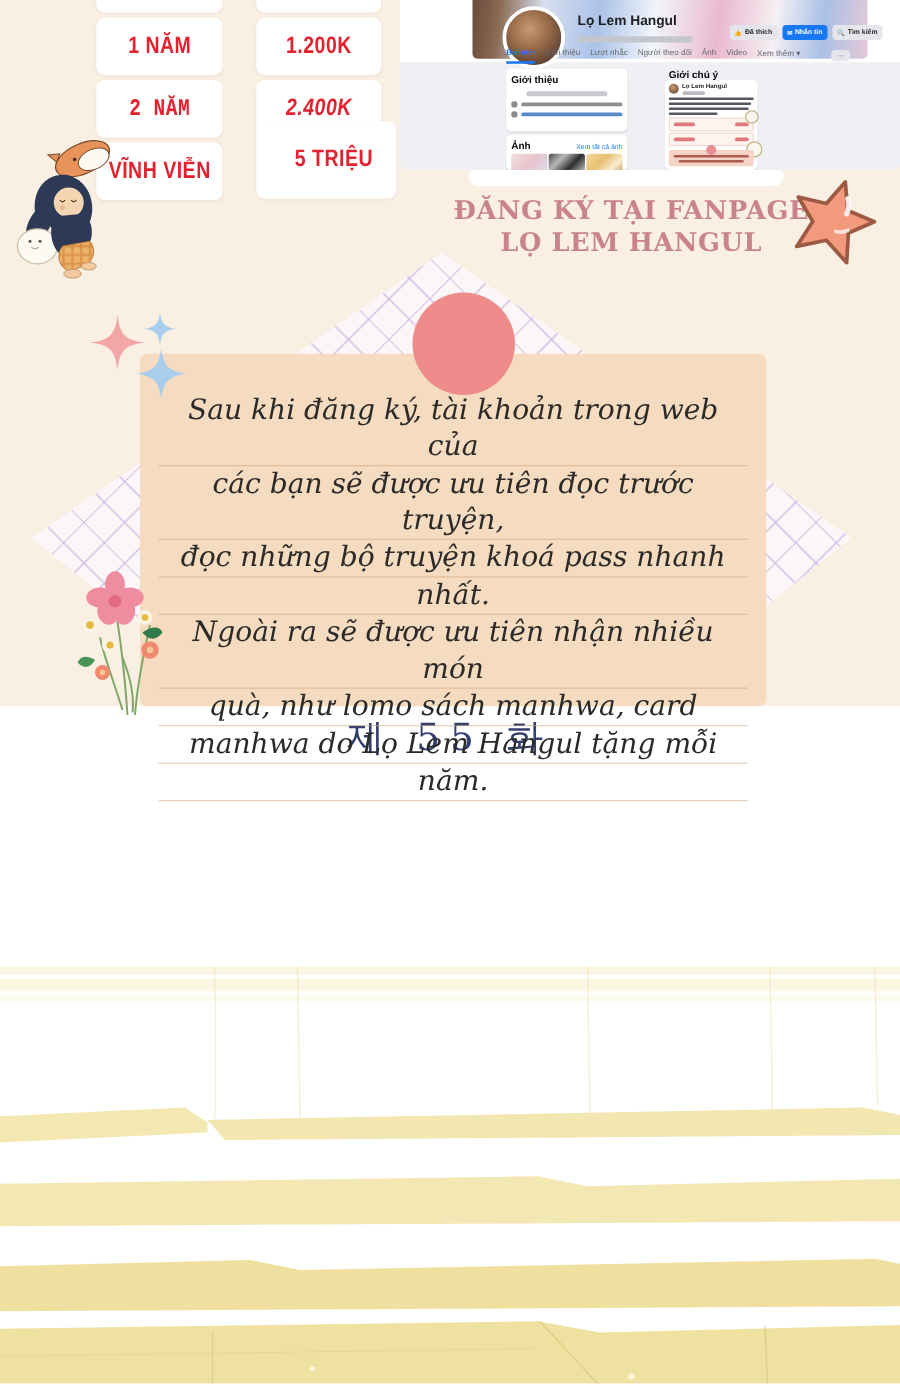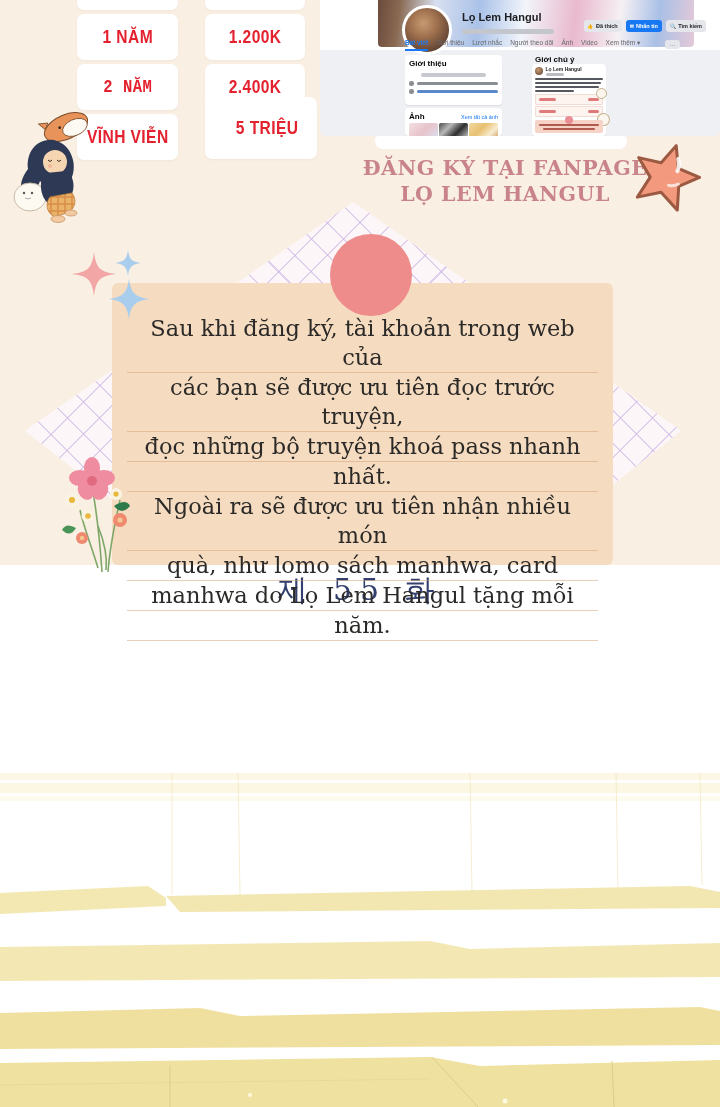--- a/index.html
+++ b/index.html
@@ -60,21 +60,21 @@
       repeating-linear-gradient(45deg, rgba(203,183,226,.6) 0 1.5px, transparent 1.5px 23px),
       repeating-linear-gradient(-45deg, rgba(203,183,226,.6) 0 1.5px, transparent 1.5px 23px),
       #fdf6f9;
     clip-path:polygon(49% 0%, 97% 63%, 72% 100%, 26% 100%, 1% 63%);}
 
   .pink-circle{left:330px;top:234px;width:82px;height:82px;border-radius:50%;background:#ee8b8b;}
 
   
   .benefit-box{left:112px;top:283px;width:501px;height:282px;background:#f5dbbf;border-radius:6px;box-sizing:border-box;padding-top:31px;}
   .benefit-line{width:94%;margin:0 auto;text-align:center;font-family:"DejaVu Serif",serif;font-size:22.5px;
-                line-height:29px;color:#2b2a28;border-bottom:1px solid rgba(210,160,115,.5);}
+                line-height:29px;color:#2b2a28;border-bottom:1px solid rgba(210,160,115,.5);font-style:italic;}
 
   
   .white-zone{left:0;top:565px;width:720px;height:542px;background:#ffffff;}
   .chapter{left:0;top:570px;width:720px;text-align:center;font-family:"DejaVu Serif",serif;
            font-size:30px;color:#33406f;letter-spacing:8px;}
   .comic{left:0;top:765px;}
 </style>
 </head>
 <body>
 
@@ -87,21 +87,21 @@
     <div class="price-box" style="left:77px;top:14px;width:101px;height:46px;">
       <span class="price-text">1 NĂM</span>
       </div>
     <div class="price-box" style="left:205px;top:14px;width:100px;height:46px;">
       <span class="price-text">1.200K</span>
       </div>
 
     <div class="price-box" style="left:77px;top:64px;width:101px;height:46px;font-family:Liberation Mono, monospace;">
       <span class="price-text">2 NĂM</span>
       </div>
-    <div class="price-box" style="left:205px;top:64px;width:100px;height:46px;">
+    <div class="price-box" style="left:205px;top:64px;width:100px;height:46px;font-style:italic;">
       <span class="price-text">2.400K</span>
       </div>
 
     <div class="price-box" style="left:77px;top:114px;width:101px;height:46px;">
       <span class="price-text">VĨNH VIỄN</span>
       </div>
     <div class="price-box" style="left:205px;top:97px;width:100px;height:62px;padding-left:12px;">
       <span class="price-text">5 TRIỆU</span>
       </div>
   </div>

